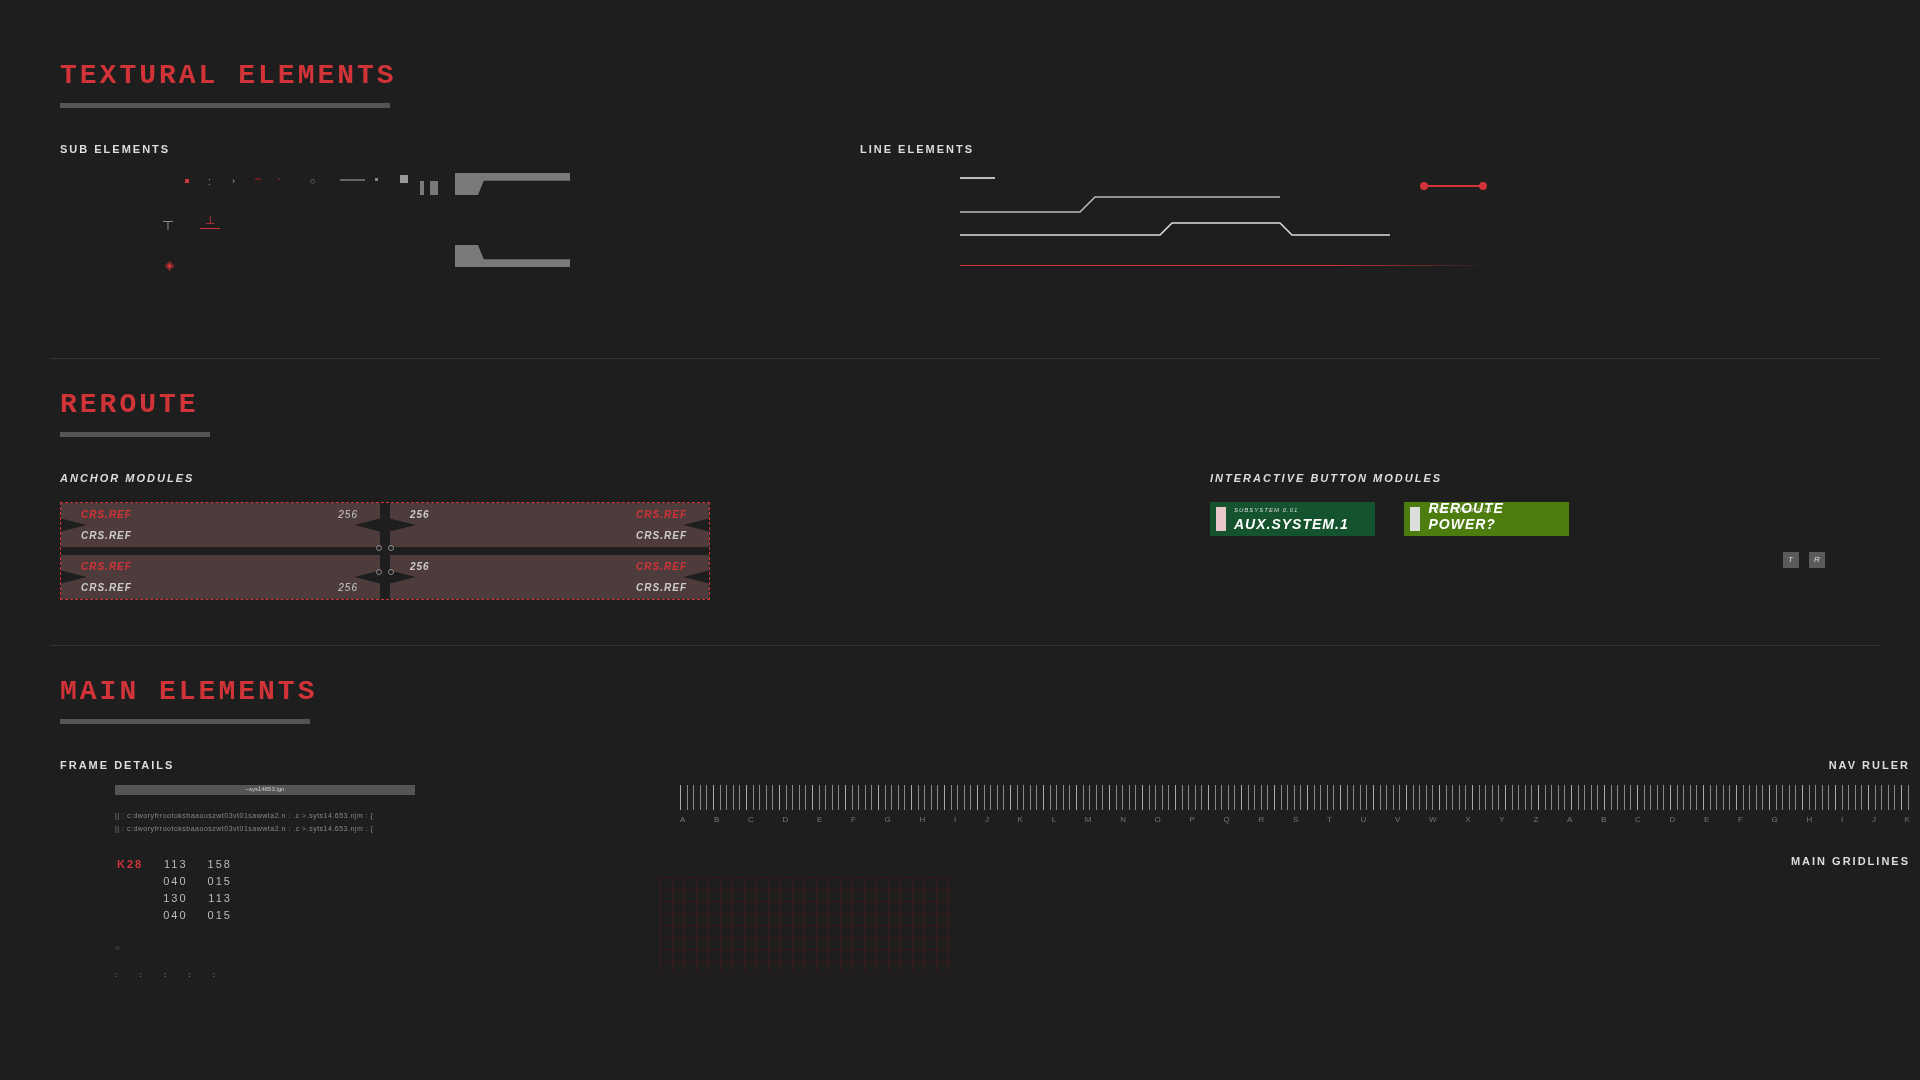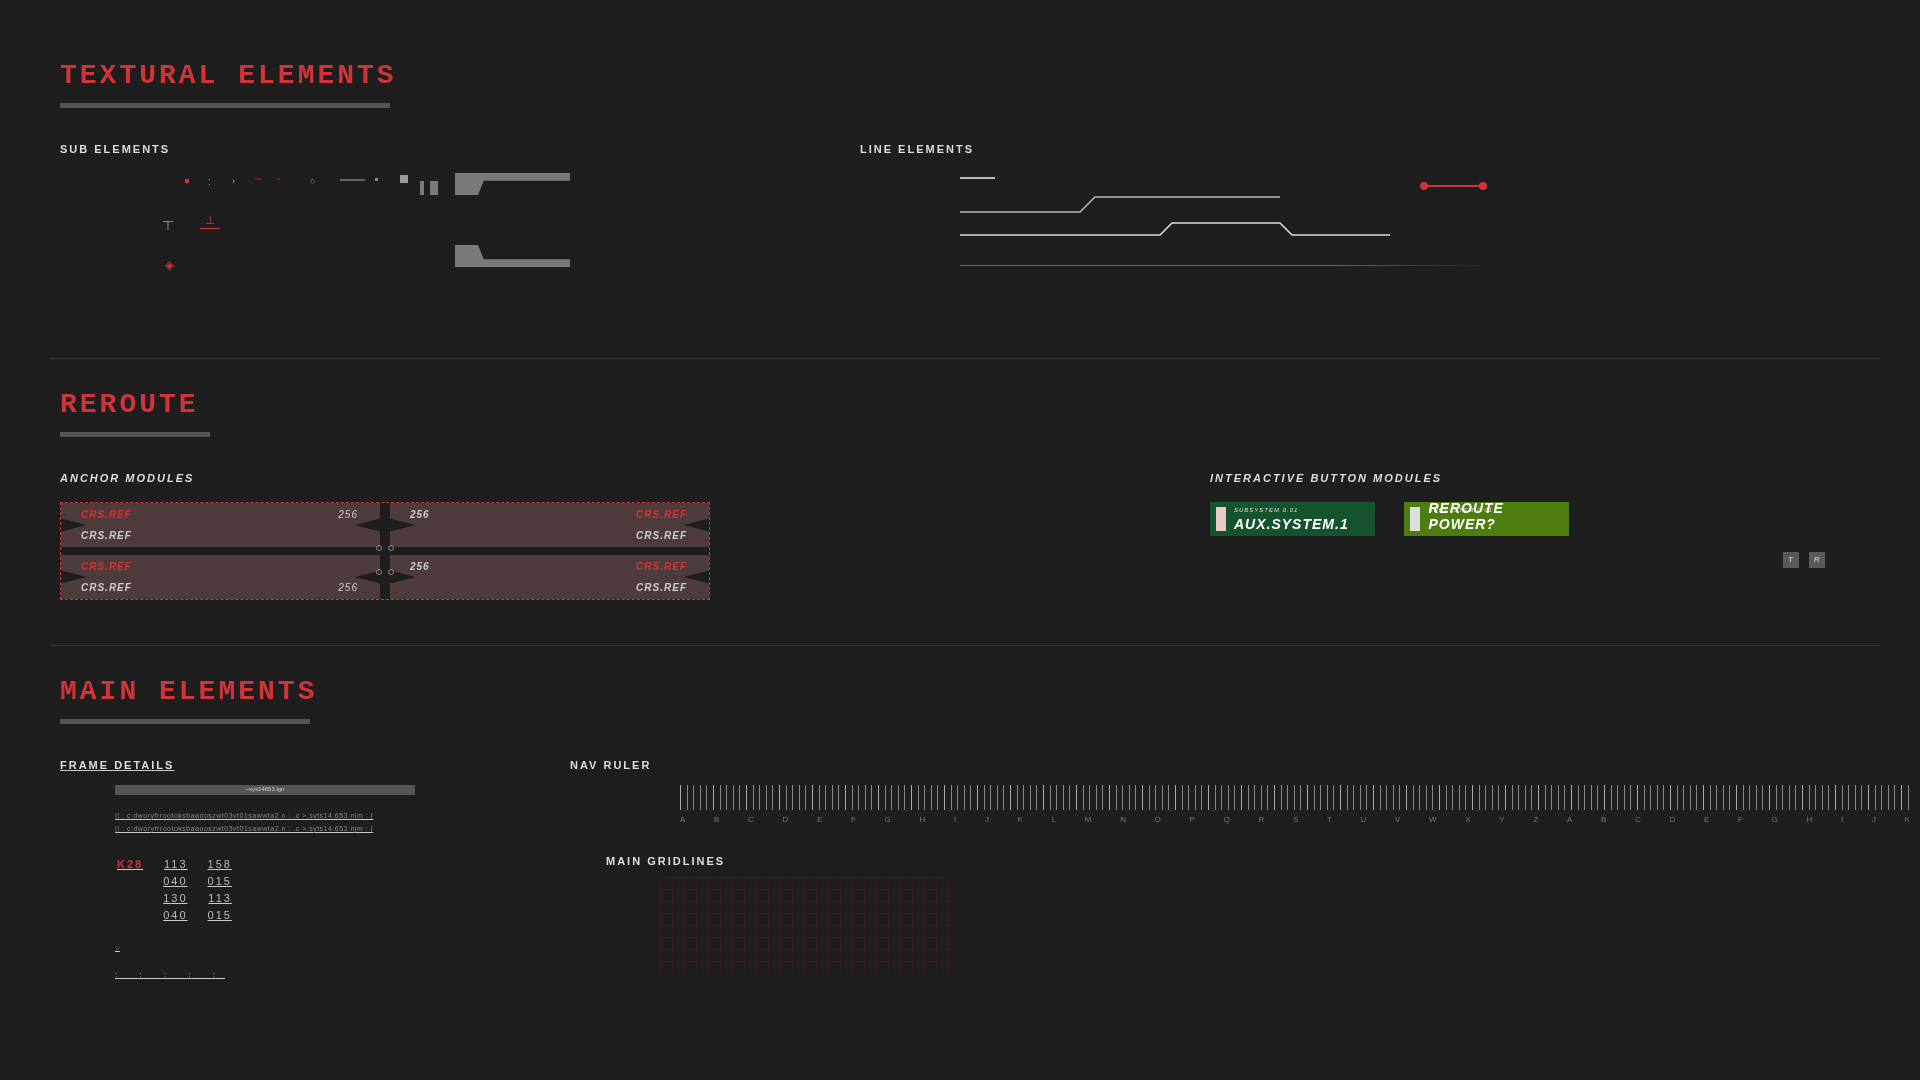--- a/index.html
+++ b/index.html
@@ -108,31 +108,31 @@
 .bigbtn .big { position:absolute; bottom:4px; left:24px; font-size:14px; color:#fff; font-weight:bold; letter-spacing:1px; }
 .tiny-btn {
   display:inline-block; width:16px; height:16px; background:#5a5a5a;
   color:#ddd; font-size:8px; text-align:center; line-height:16px;
   margin-left:6px;
 }
 .tiny-row { margin-top:12px; text-align:right; padding-right:0px; width:390px; position:relative; left:225px;}
 
 
 .grid-body { display:flex; gap:180px; }
-.frame-col { width:330px;text-decoration:underline; }
+.frame-col { width:330px; }
 .frame-bar { margin-top:14px; background:#555; height:10px; width:300px; position:relative; margin-left:55px;}
 .frame-bar span { position:absolute; left:50%; transform:translateX(-50%); font-size:6px; color:#ccc; top:1px;}
 .frame-lines { margin-top:14px; margin-left:55px; font-size:7px; color:#888; line-height:13px; letter-spacing:0.5px;}
 .num-grid { margin-top:20px; margin-left:55px; font-size:11px; color:#bbb; letter-spacing:2px; line-height:15px;}
 .num-grid .r { color:#d13438; font-weight:bold; }
 .num-grid td { padding-right:18px; text-align:right;}
 .circ-sm { margin-top:18px; margin-left:55px; color:#777; font-size:8px;}
 .dot-row { margin-top:18px; margin-left:55px; letter-spacing:10px; color:#aaa; font-size:8px;}
 
-.nav-col { flex:1; }
+.nav-col { flex:1;text-align:right; }
 .ruler { margin-top:14px; height:45px; position:relative; margin-left:110px; width:1230px;}
 .ruler-line { position:absolute; top:0; left:0; right:0; height:25px;
   background: repeating-linear-gradient(to right, #888 0 1px, transparent 1px 6.6px);
 }
 .ruler-line::before { content:''; position:absolute; top:0; left:0; right:0; height:25px;
   background: repeating-linear-gradient(to right, #aaa 0 1px, transparent 1px 33px);
 }
 .ruler-labels { position:absolute; top:30px; left:0; right:0; display:flex; justify-content:space-between; font-size:8px; color:#777;}
 
 .gridlines { margin-top:10px; margin-left:90px; width:290px; height:95px;

